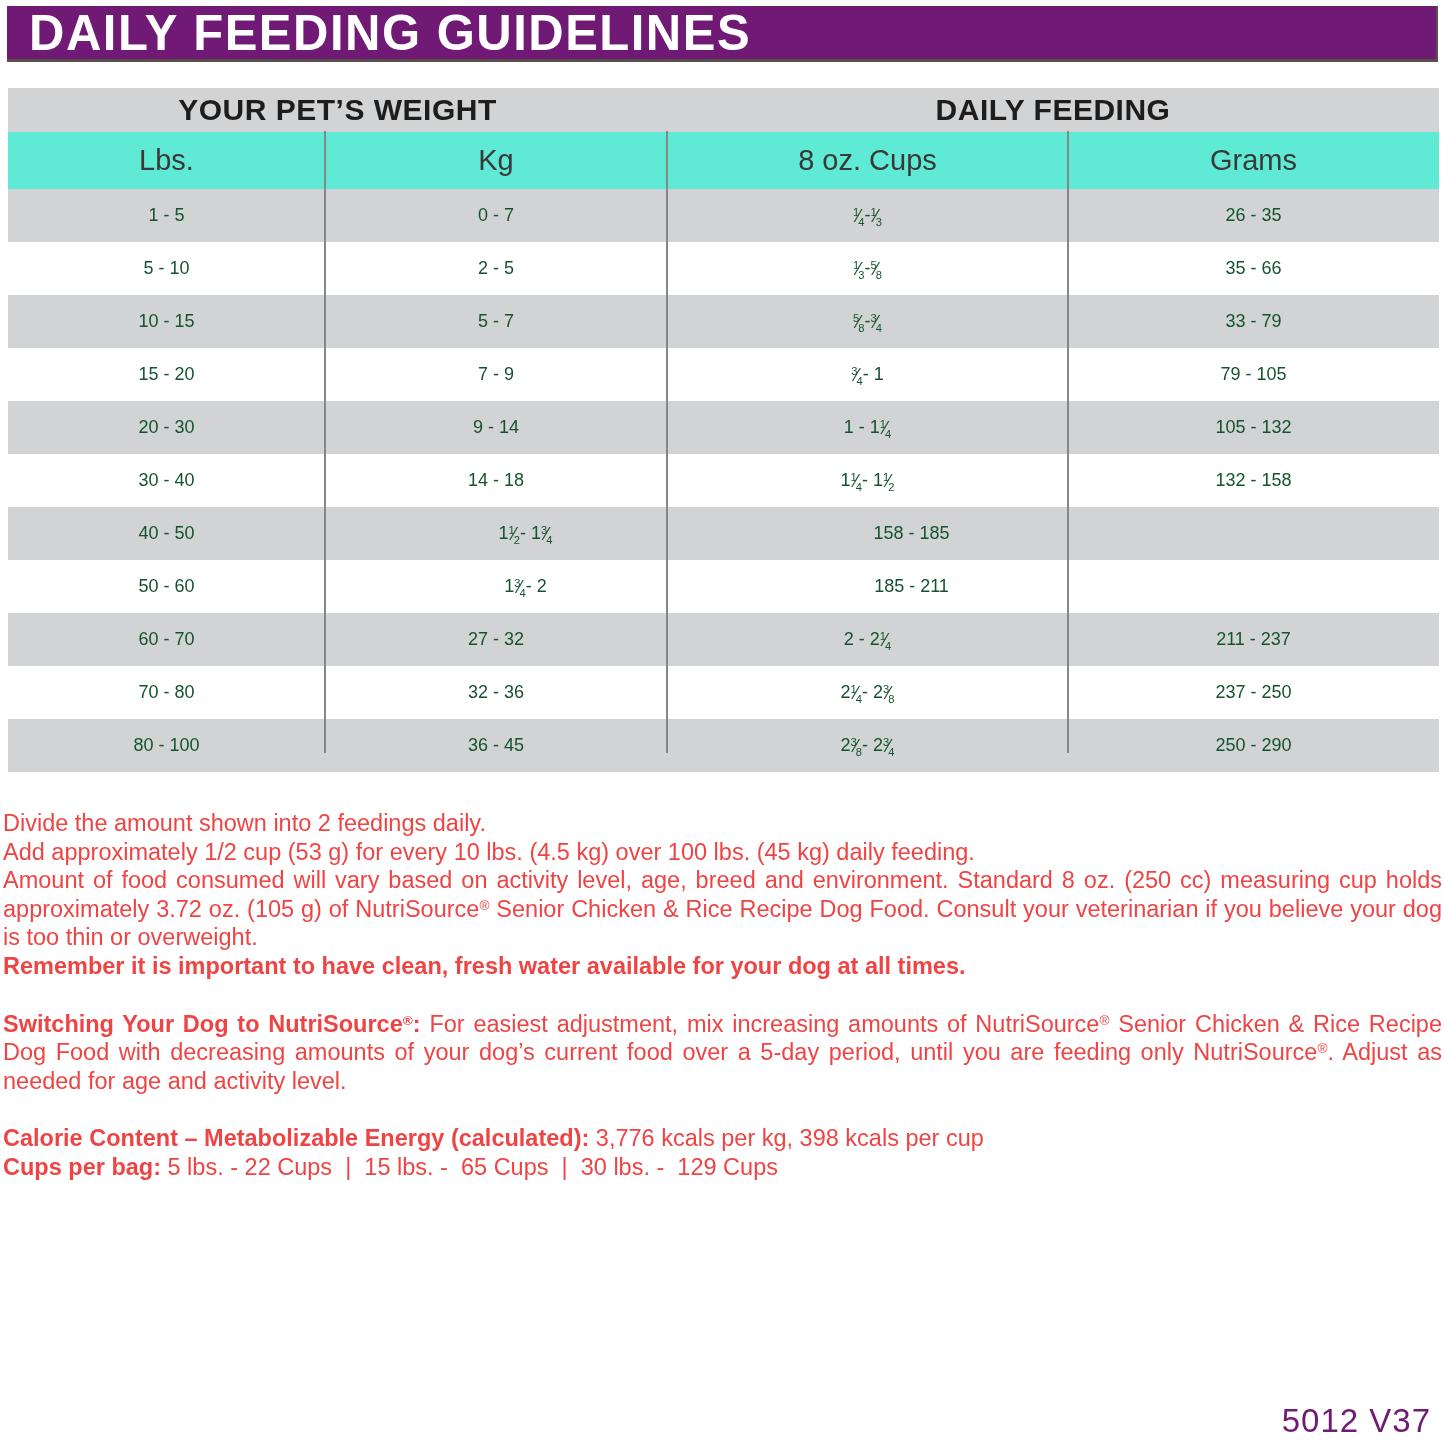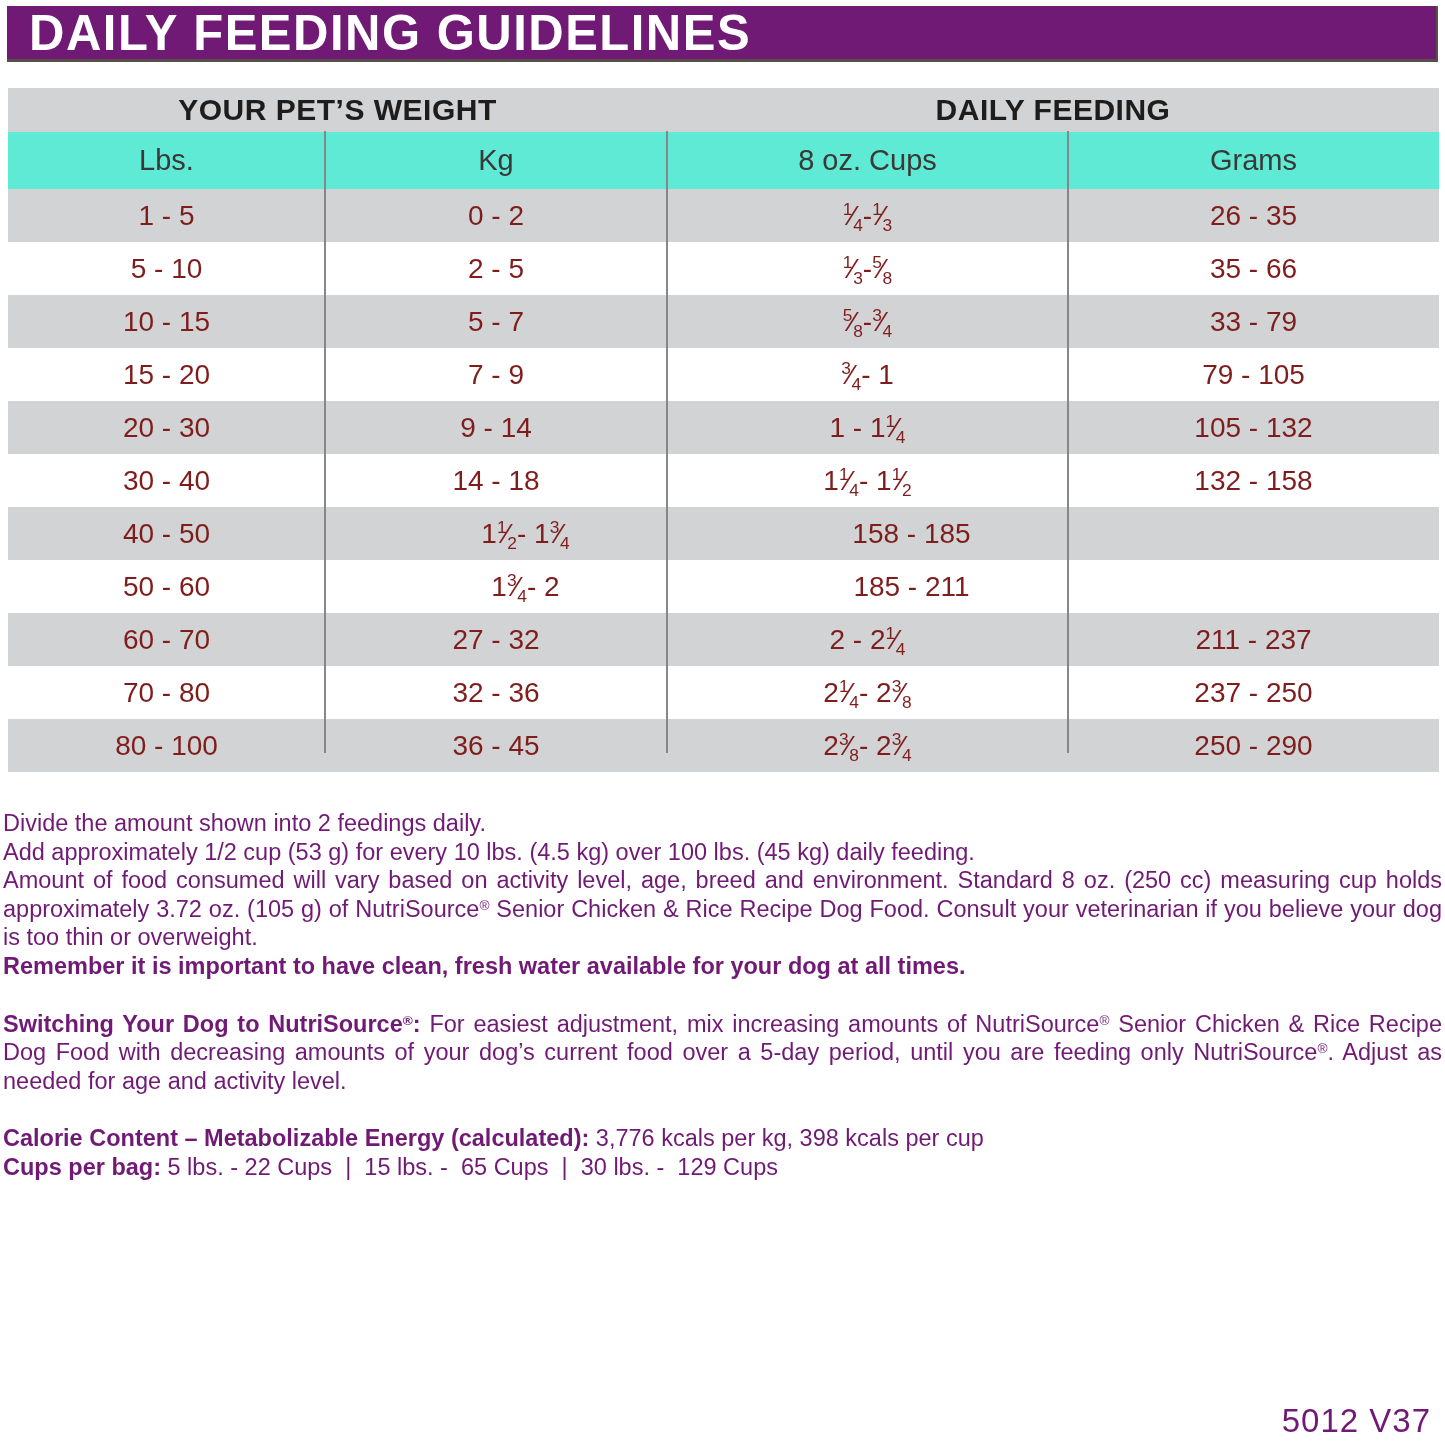--- a/index.html
+++ b/index.html
@@ -40,42 +40,42 @@
   }
   .gc0{width:659px;}
   .gc1{width:772px;}
   .units-row{display:flex;height:57px;background:#5eead4;}
   .units-row .cell{font-size:29px;color:#3a3938;}
   .trow{display:flex;height:53px;}
   .trow.stripe{background:#d1d3d4;}
   .cell{
     display:flex;align-items:center;justify-content:center;
     box-sizing:border-box;
-    font-size:28px;color:#7f1d1d;
+    font-size:18px;color:#14532d;
   }
   .c0{width:317px;}
   .c1{width:342px;}
   .c2{width:401px;}
   .c3{width:371px;}
   .vline{
     position:absolute;top:43px;width:2px;height:622px;
     background:#85878a;
   }
   .vl0{left:316px;}
   .vl1{left:658px;}
   .vl2{left:1059px;}
   
   .frac{display:inline-block;line-height:1;white-space:nowrap;}
   .frac .n{font-size:62%;position:relative;top:-0.52em;margin-right:-2px;}
   .frac .s{display:inline;}
   .frac .d{font-size:62%;position:relative;top:0.40em;margin-left:-2px;}
   
   .notes{
     position:absolute;left:3px;top:809px;width:1439px;
-    font-size:23.5px;line-height:28.6px;color:#701a75;
+    font-size:23.5px;line-height:28.6px;color:#ef4444;
   }
   .para{margin:0;}
   .para.justify{text-align:justify;}
   .para.gap{margin-top:29px;}
   .para span{white-space:pre-wrap;}
   .b{font-weight:bold;}
   sup.reg{font-size:58%;line-height:0;vertical-align:0.55em;}
   
   .footer-code{
     position:absolute;right:14px;top:1402px;
@@ -98,21 +98,21 @@
     </div>
     <div class="units-row" id="units-row">
         <div class="cell c0">Lbs.</div>
         <div class="cell c1">Kg</div>
         <div class="cell c2">8 oz. Cups</div>
         <div class="cell c3">Grams</div>
       </div>
     <div id="table-rows">
         <div class="trow stripe">
           <div class="cell c0">1 - 5</div>
-          <div class="cell c1">0 - 2</div>
+          <div class="cell c1">0 - 7</div>
           <div class="cell c2"><span class="frac"><span class="n">1</span><span class="s">⁄</span><span class="d">4</span></span> - <span class="frac"><span class="n">1</span><span class="s">⁄</span><span class="d">3</span></span></div>
           <div class="cell c3">26 - 35</div>
         </div>
         <div class="trow">
           <div class="cell c0">5 - 10</div>
           <div class="cell c1">2 - 5</div>
           <div class="cell c2"><span class="frac"><span class="n">1</span><span class="s">⁄</span><span class="d">3</span></span> - <span class="frac"><span class="n">5</span><span class="s">⁄</span><span class="d">8</span></span></div>
           <div class="cell c3">35 - 66</div>
         </div>
         <div class="trow stripe">

